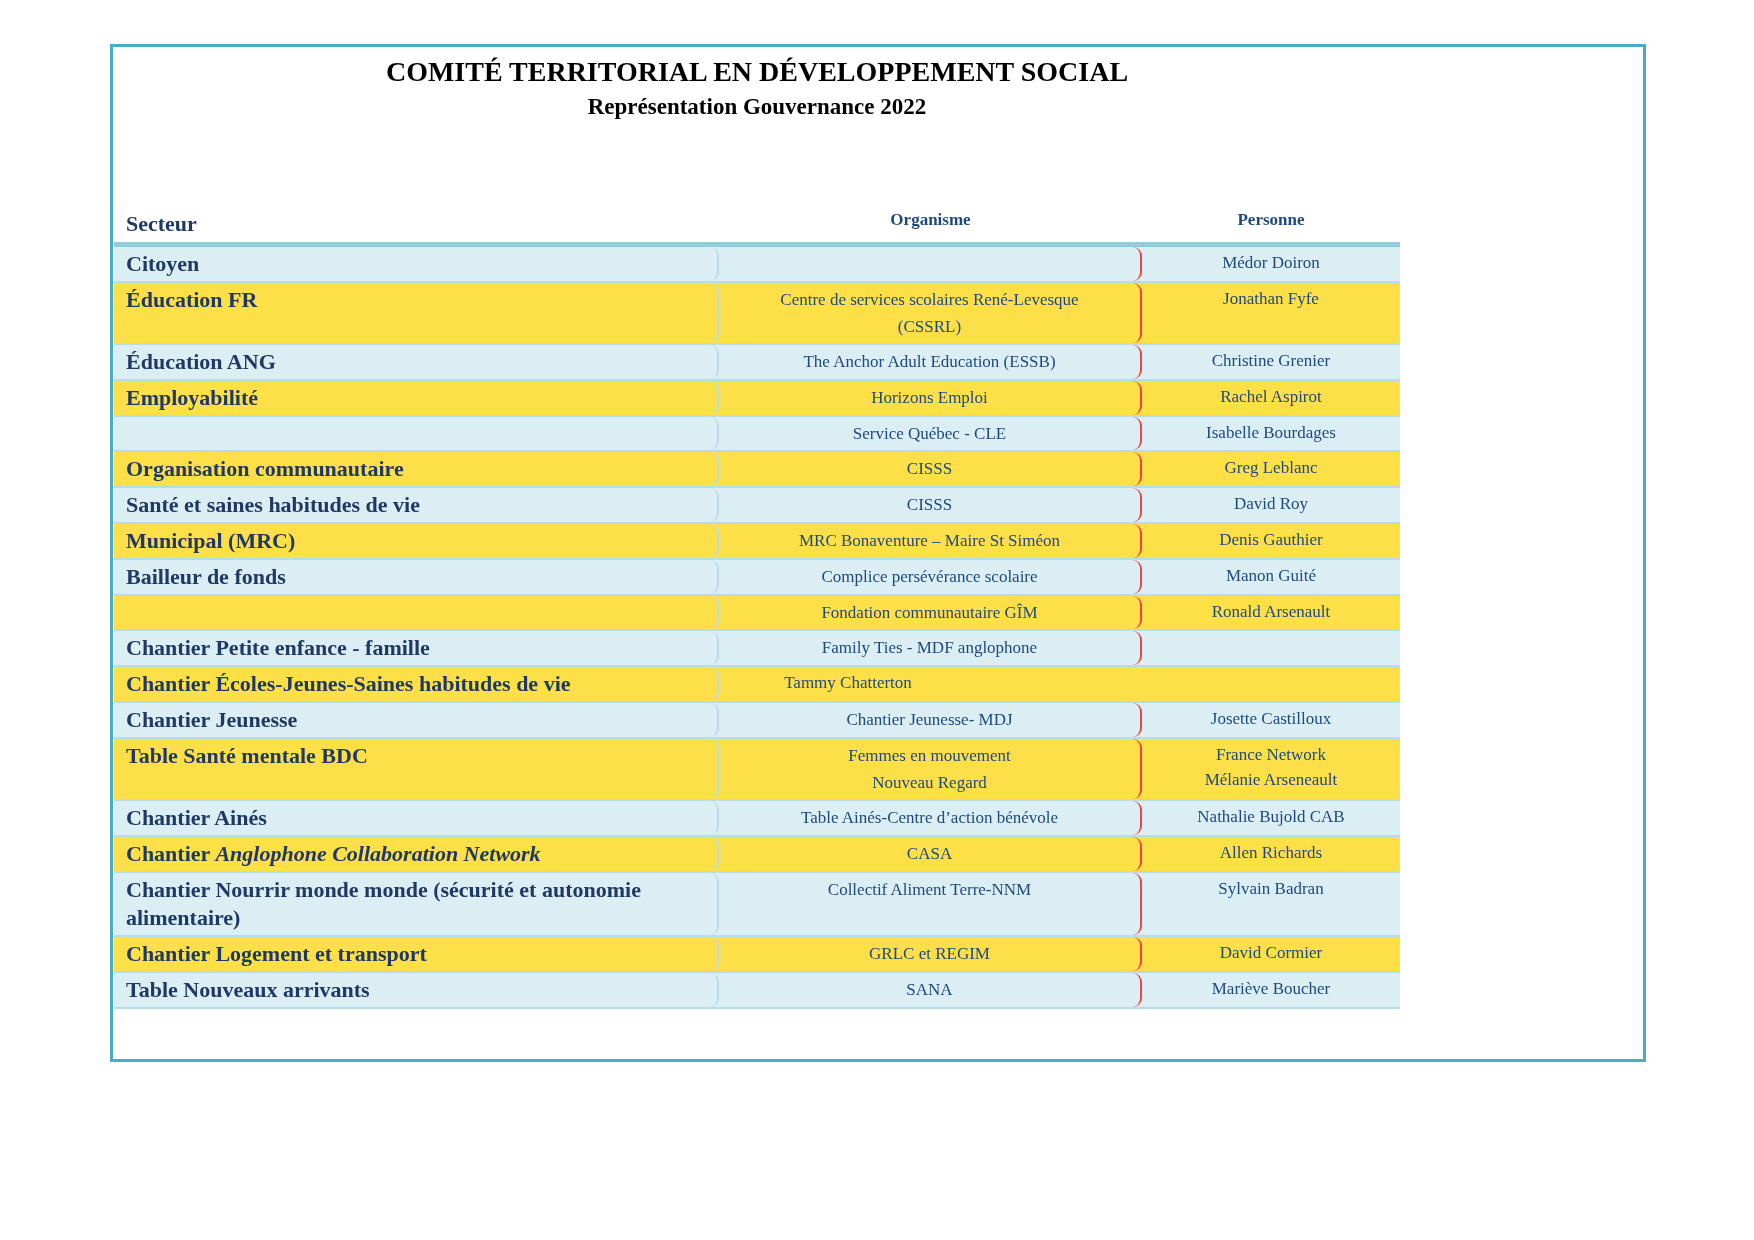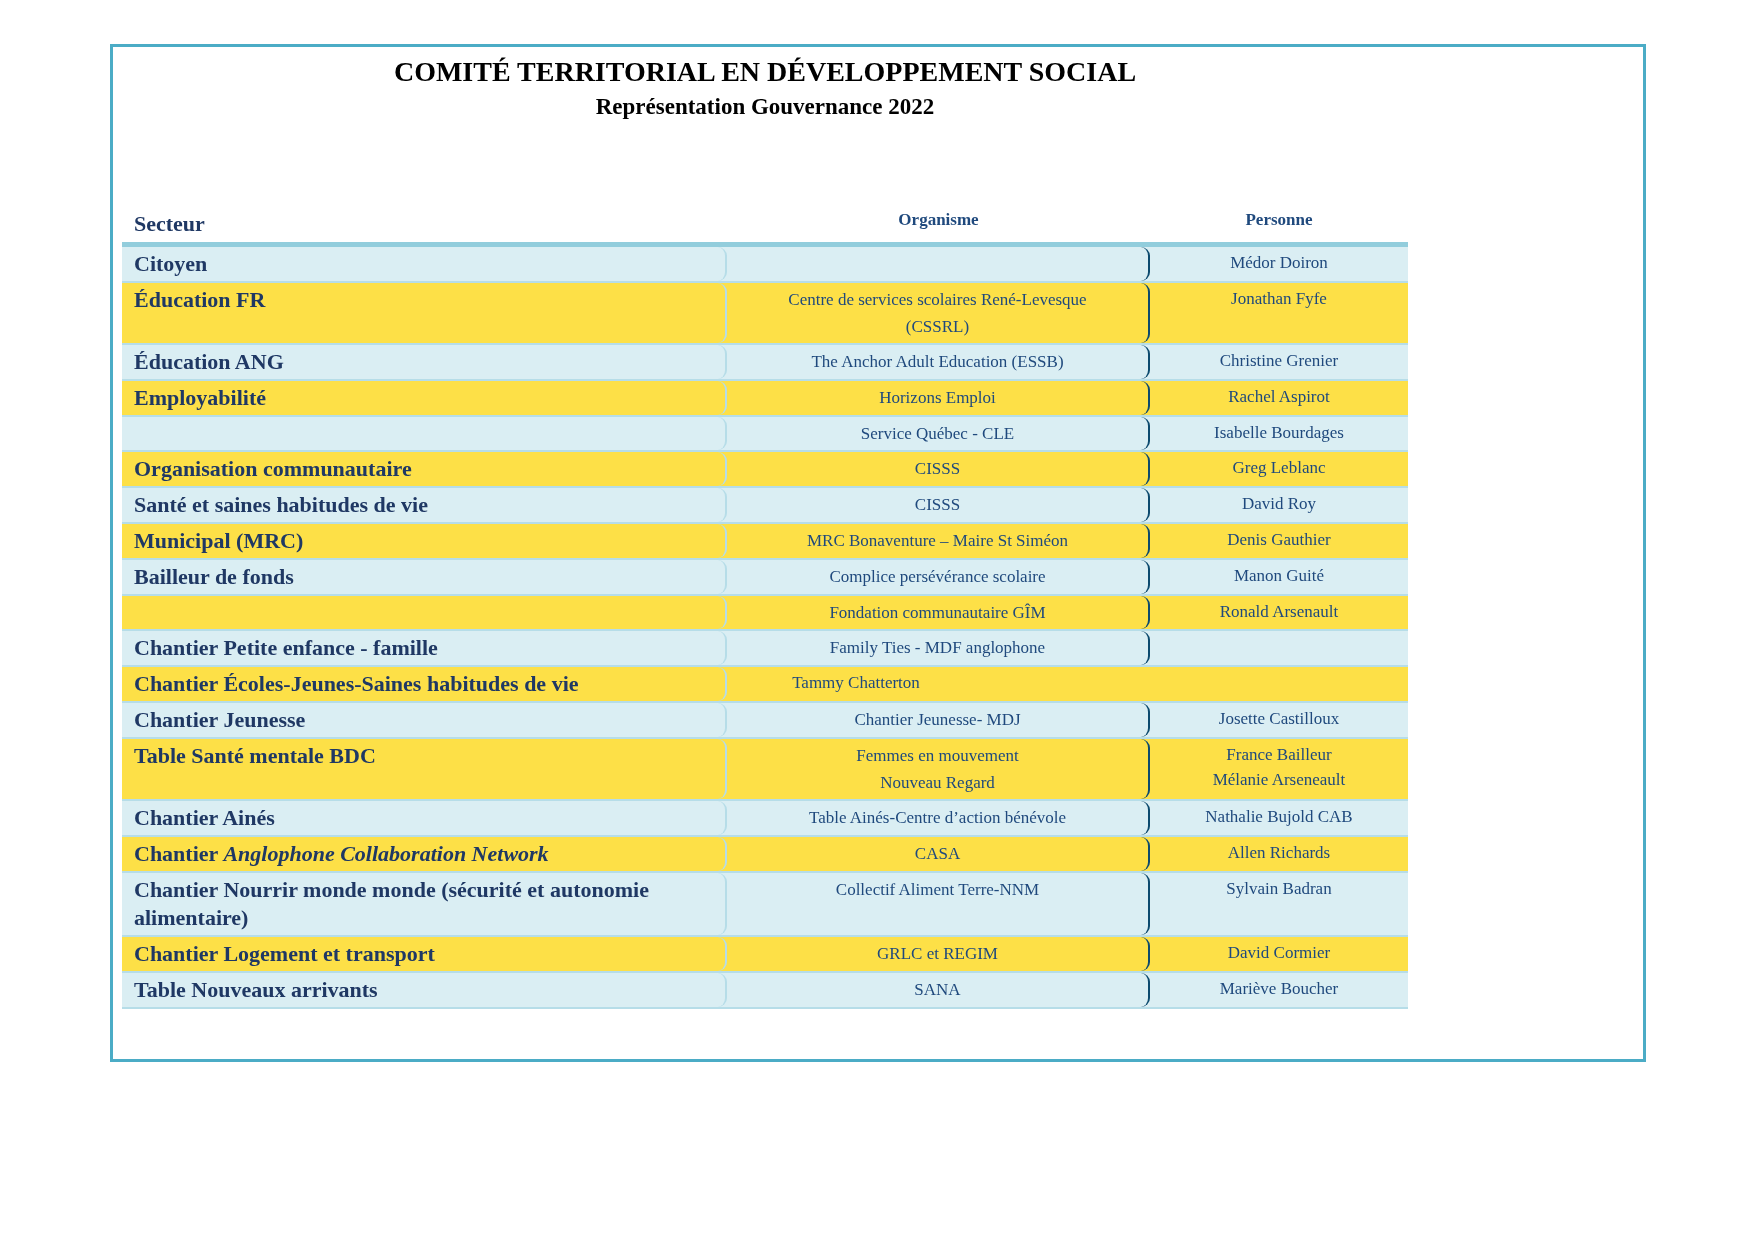--- a/index.html
+++ b/index.html
@@ -11,21 +11,21 @@
   }
   .page-border {
     position: absolute;
     left: 110px; top: 44px;
     width: 1536px; height: 1018px;
     border: 3px solid #4BACC6;
     background: #ffffff;
   }
   .content {
     position: absolute;
-    left: 122px; top: 56px;
+    left: 114px; top: 56px;
     width: 1286px;
   }
   .doc-title {
     text-align: center;
     font-size: 28px;
     font-weight: bold;
     color: #000000;
     line-height: 32px;
   }
   .doc-subtitle {
@@ -61,21 +61,21 @@
     border-right: 2px solid #B6DDE8;
     font-size: 22px;
     font-weight: bold;
     color: #1F3864;
     line-height: 28px;
     padding-left: 12px;
     text-align: left;
   }
   .col-organisme {
     width: 423px;
-    border-right: 2px solid #0c4a6e;
+    border-right: 2px solid #ef4444;
     font-size: 17px;
     color: #1F497D;
     text-align: center;
   }
   .col-personne {
     width: 258px;
     font-size: 17px;
     color: #1F497D;
     text-align: center;
   }
@@ -209,21 +209,21 @@
             <div class="personne-line">Josette Castilloux</div>
           </div>
         </div>
         <div class="row">
           <div class="cell col-secteur"><span>Table Santé mentale BDC</span></div>
           <div class="cell col-organisme">
             <div class="org-line">Femmes en mouvement</div>
             <div class="org-line">Nouveau Regard</div>
           </div>
           <div class="cell col-personne">
-            <div class="personne-line">France Bailleur</div>
+            <div class="personne-line">France Network</div>
             <div class="personne-line">Mélanie Arseneault</div>
           </div>
         </div>
         <div class="row shaded">
           <div class="cell col-secteur"><span>Chantier Ainés</span></div>
           <div class="cell col-organisme">
             <div class="org-line">Table Ainés-Centre d’action bénévole</div>
           </div>
           <div class="cell col-personne">
             <div class="personne-line">Nathalie Bujold CAB</div>

